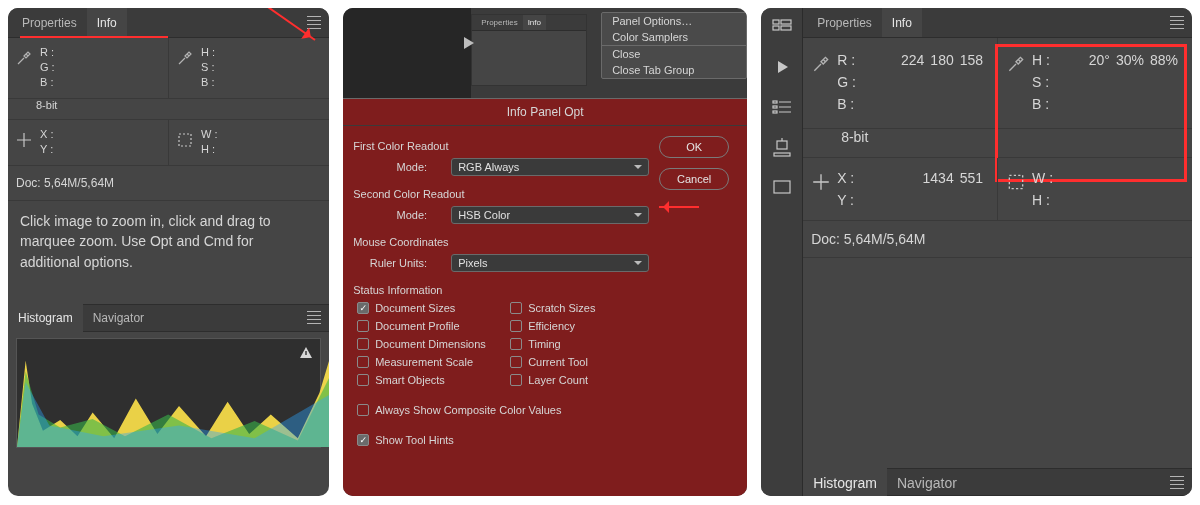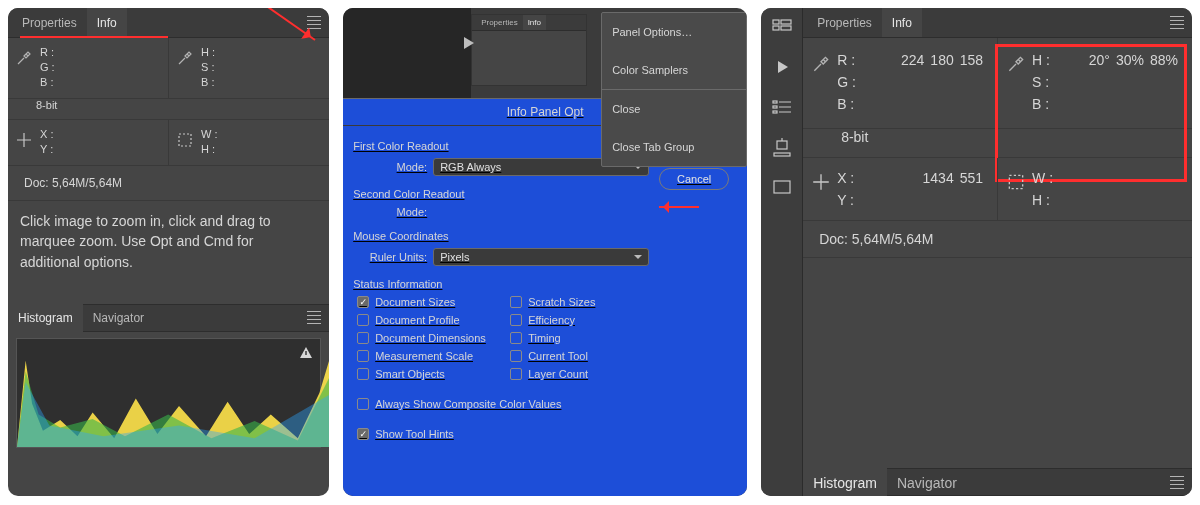--- a/index.html
+++ b/index.html
@@ -18,53 +18,53 @@
   .redline { position: absolute; background: #ff2e2e; height: 2px; }
 
   
   .inforow { display: flex; border-bottom: 1px solid #393939; }
   .cell { flex: 1; display: flex; align-items: flex-start; padding: 8px 6px 10px; position: relative; }
   .cell + .cell { border-left: 1px solid #393939; }
   .eyedrop { margin: 4px 6px 0 2px; opacity: .85; }
   .lbls { display: flex; flex-direction: column; gap: 3px; font-size: 11px; color: #d6d6d6; min-width: 28px; }
   .vals { display: flex; gap: 3px; font-size: 11px; color: #d6d6d6; text-align: right; min-width: 40px; margin-left: auto; margin-right: 6px; }
   .bitrow { font-size: 11px; color: #d6d6d6; padding: 0 0 8px 28px; }
-  .docline { font-size: 12px; color: #d6d6d6; padding: 10px 16px; border-bottom: 1px solid #393939; }
+  .docline { font-size: 12px; color: #d6d6d6; padding: 10px 8px; border-bottom: 1px solid #393939; }
   .hint { font-size: 14px; color: #d6d6d6; padding: 10px 12px 14px; line-height: 1.45; }
 
   
   .ph { width: 20px; height: 20px; margin: 2px 6px 0 0; display: flex; align-items: center; justify-content: center; }
 
   
   .tabhdr2 { height: 28px; display: flex; align-items: center; background: #3b3b3b; border-top: 1px solid #2d2d2d; border-bottom: 1px solid #2d2d2d; }
   .histarea { height: 110px; margin: 6px 8px 8px; background: #2f2f2f; border: 1px solid #555; position: relative; }
   .warnTri { position: absolute; right: 6px; top: 6px; }
 
   
   .arrow { position: absolute; width: 120px; height: 2px; background: #ff2e2e; transform-origin: right center; }
   .arrow::after { content: ""; position: absolute; right: -2px; top: -6px; border: 7px solid transparent; border-left-color: #ff2e2e; }
 
   
   .popmenu { position: absolute; right: 0; top: 4px; width: 146px; background: #4a4a4a; border: 1px solid #6a6a6a; border-radius: 2px; font-size: 11px; color: #d6d6d6; z-index: 3; }
-  .popmenu div { padding: 13px 10px; }
+  .popmenu div { padding: 2px 10px; }
   .popmenu .sep { border-top: 1px solid #6a6a6a; }
   .miniInfo { position: absolute; left: 128px; top: 6px; width: 116px; height: 72px; background: #454545; border: 1px solid #333; }
   .miniInfo .tabhdr { height: 16px; }
   .miniInfo .tab { font-size: 8px; padding: 3px 5px; }
 
   
-  .dialog { position: absolute; left: 0; top: 90px; right: 0; bottom: 0; background: #1d4ed8; border-top: 1px solid #6a6a6a; text-decoration: underline; }
+  .dialog { position: absolute; left: 0; top: 90px; right: 0; bottom: 0; background: #7f1d1d; border-top: 1px solid #6a6a6a; }
   .dlgTitle { text-align: center; color: #d6d6d6; font-size: 12px; padding: 6px 0; border-bottom: 1px solid #3a3a3a; }
   .dlgBody { display: flex; }
   .dlgLeft { flex: 1; padding: 6px 10px 10px; }
   .dlgRight { width: 88px; padding-top: 10px; }
   .btn { display: block; width: 70px; margin: 0 0 10px 0; padding: 4px 0; text-align: center; border: 1px solid #7a7a7a; border-radius: 14px; font-size: 11px; color: #e4e4e4; }
   .grp { color: #d6d6d6; font-size: 11px; margin: 8px 0 0; }
   .grpTitle { margin-bottom: 6px; }
-  .modeRow { display: flex; align-items: center; gap: 6px; margin-left: 14px; margin-bottom: 12px; }
+  .modeRow { display: flex; align-items: center; gap: 24px; margin-left: 14px; margin-bottom: 12px; }
   .modeRow label { width: 60px; text-align: right; }
   .sel { flex: 1; background: #3a3a3a; border: 1px solid #6a6a6a; color: #e0e0e0; font-size: 11px; padding: 2px 18px 2px 6px; border-radius: 3px; position: relative; }
   .sel::after { content: ""; position: absolute; right: 6px; top: 6px; border: 4px solid transparent; border-top-color: #bbb; }
   .chkgrid { display: grid; grid-template-columns: 1fr 1fr; gap: 6px 14px; margin-left: 4px; margin-top: 4px; }
   .chk { display: flex; align-items: center; gap: 6px; font-size: 11px; color: #d6d6d6; }
   .box { width: 12px; height: 12px; border: 1px solid #8a8a8a; border-radius: 2px; display: inline-flex; align-items: center; justify-content: center; }
   .box.on { background: #6a6a6a; }
   .box.on::after { content: "✓"; font-size: 9px; color: #fff; }
   .bottomChk { margin: 18px 0 0 4px; }
   .redhl { position: absolute; border: 3px solid #ff2e2e; pointer-events: none; }
@@ -214,20 +214,21 @@
           <div class="grpTitle">First Color Readout</div>
           <div class="modeRow">
             <label>Mode:</label>
             <div class="sel">RGB Always</div>
           </div>
         </div>
         <div class="grp">
           <div class="grpTitle">Second Color Readout</div>
           <div class="modeRow" style="position:relative;">
             <label>Mode:</label>
+            <div class="sel">HSB Color</div>
           </div>
         </div>
         <div class="grp">
           <div class="grpTitle">Mouse Coordinates</div>
           <div class="modeRow">
             <label>Ruler Units:</label>
             <div class="sel">Pixels</div>
           </div>
         </div>
         <div class="grp">

